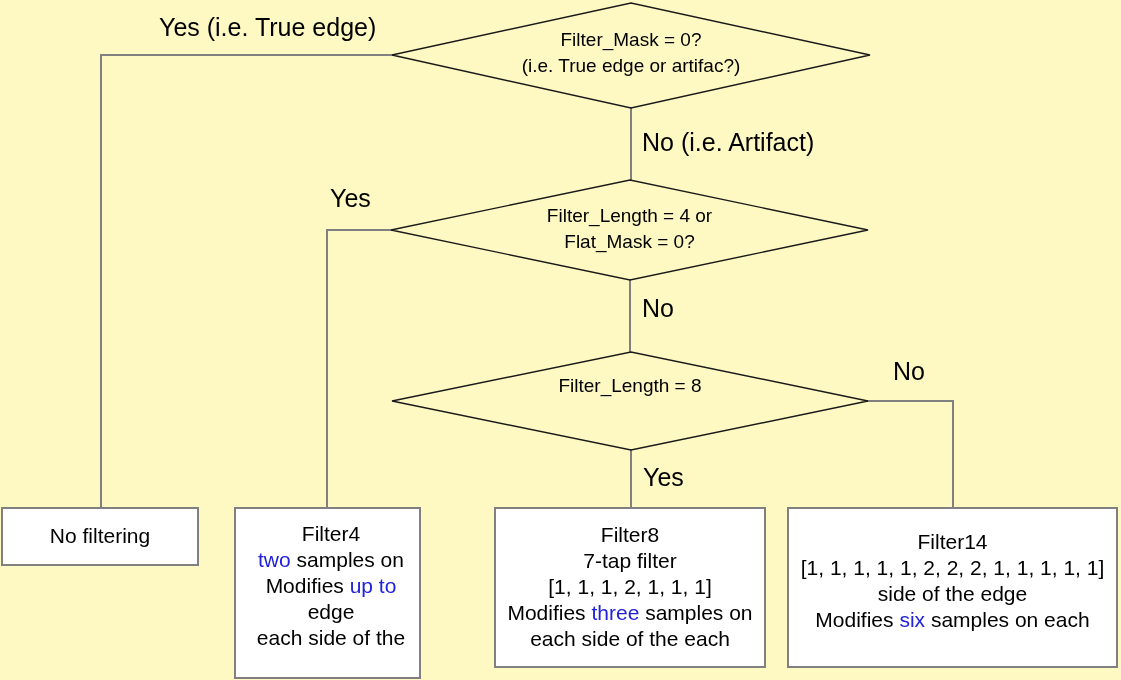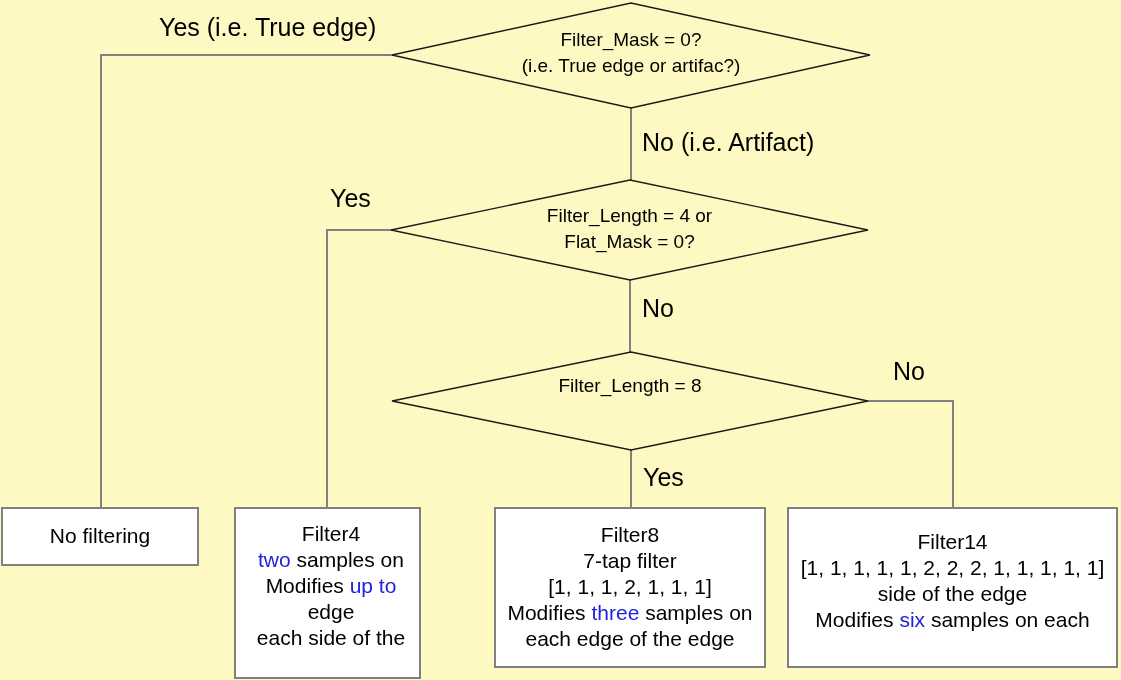--- a/index.html
+++ b/index.html
@@ -124,21 +124,21 @@
       <span class="ln"><span class="hi">two</span><span> samples on</span></span>
       <span class="ln"><span>Modifies </span><span class="hi">up to</span></span>
       <span class="ln"><span>edge</span></span>
       <span class="ln"><span>each side of the</span></span>
     </div>
   <div class="box-text" id="term-2" style="left:497px; top:522px; width:266px;">
       <span class="ln"><span>Filter8</span></span>
       <span class="ln"><span>7-tap filter</span></span>
       <span class="ln"><span>[1, 1, 1, 2, 1, 1, 1]</span></span>
       <span class="ln"><span>Modifies </span><span class="hi">three</span><span> samples on</span></span>
-      <span class="ln"><span>each edge of the edge</span></span>
+      <span class="ln"><span>each side of the each</span></span>
     </div>
   <div class="box-text" id="term-3" style="left:790px; top:521px; width:325px;margin-top:8px;">
       <span class="ln"><span>Filter14</span></span>
       <span class="ln"><span>[1, 1, 1, 1, 1, 2, 2, 2, 1, 1, 1, 1, 1]</span></span>
       <span class="ln"><span>side of the edge</span></span>
       <span class="ln"><span>Modifies </span><span class="hi">six</span><span> samples on each</span></span>
     </div>
 
 </div>
 

